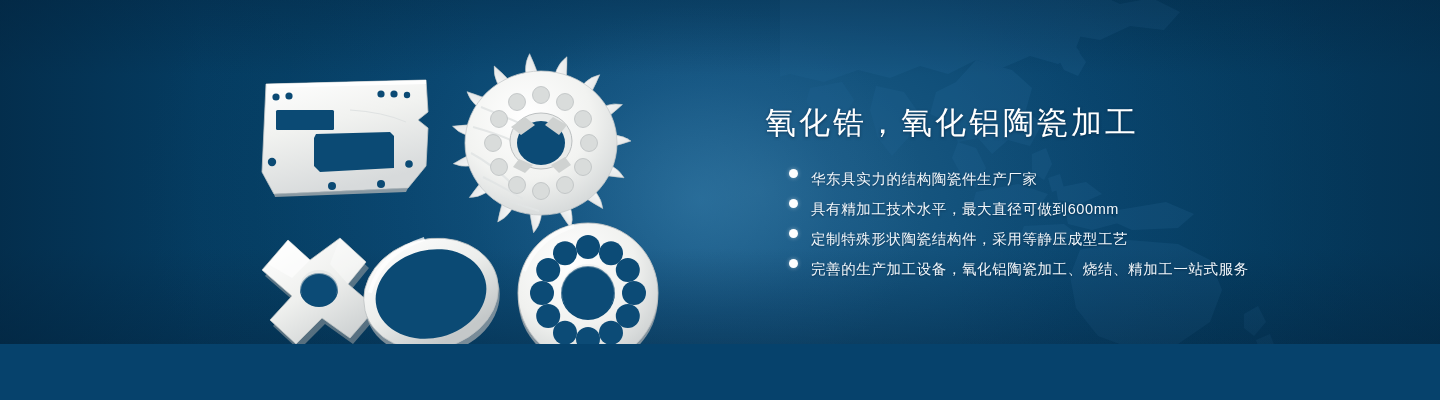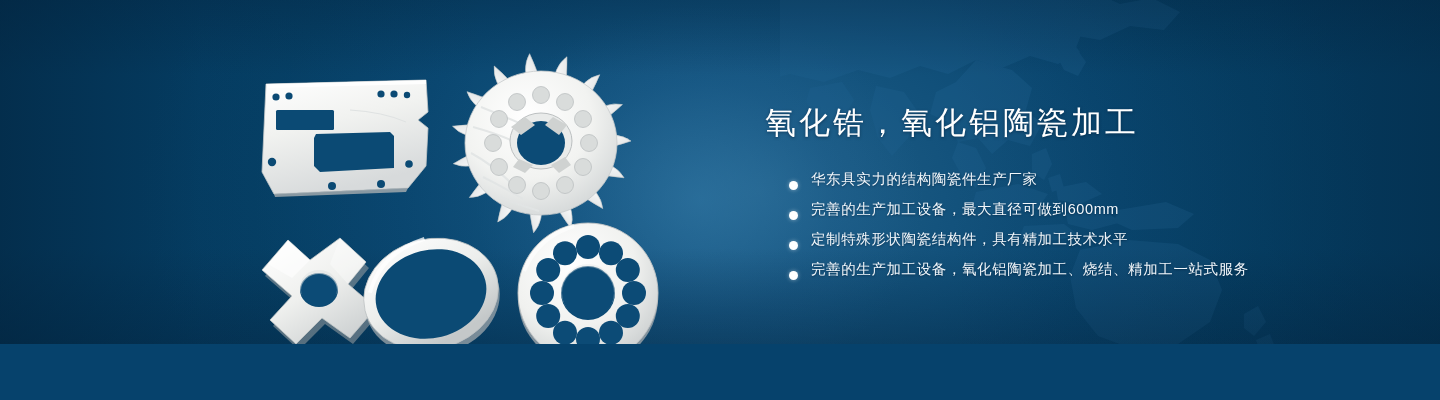--- a/index.html
+++ b/index.html
@@ -41,21 +41,21 @@
 
   
   .content { position:absolute; left:765px; top:104px; width:620px; }
   .title {
     font-size:31px; line-height:1.25; color:#ffffff; letter-spacing:3px;
     font-weight:400; white-space:nowrap;
     text-shadow:0 1px 3px rgba(0,25,50,.55);
   }
   .bullets { margin-top:26px; }
   .bullet {
-    display:flex; align-items:flex-end;
+    display:flex; align-items:flex-start;
     margin-bottom:9px; white-space:nowrap;padding-left:24px;
   }
   .bullet-dot {
     width:9px; height:9px; border-radius:50%;
     background:#ffffff; flex:0 0 auto; margin-right:13px;
     box-shadow:0 0 4px rgba(255,255,255,.45);
   }
   .bullet-text {
     font-size:14.5px; color:#f2f7fb; letter-spacing:.6px; line-height:1.45;
     text-shadow:0 1px 2px rgba(0,25,50,.5);
@@ -337,26 +337,26 @@
 
     <div class="bullets">
 
       <div class="bullet">
         <span class="bullet-dot"></span>
         <span class="bullet-text">华东具实力的结构陶瓷件生产厂家</span>
       </div>
 
       <div class="bullet">
         <span class="bullet-dot"></span>
-        <span class="bullet-text">完善的生产加工设备，最大直径可做到600mm</span>
+        <span class="bullet-text">具有精加工技术水平，最大直径可做到600mm</span>
       </div>
 
       <div class="bullet">
         <span class="bullet-dot"></span>
-        <span class="bullet-text">定制特殊形状陶瓷结构件，具有精加工技术水平</span>
+        <span class="bullet-text">定制特殊形状陶瓷结构件，采用等静压成型工艺</span>
       </div>
 
       <div class="bullet">
         <span class="bullet-dot"></span>
         <span class="bullet-text">完善的生产加工设备，氧化铝陶瓷加工、烧结、精加工一站式服务</span>
       </div>
 
     </div>
   </div>
 

